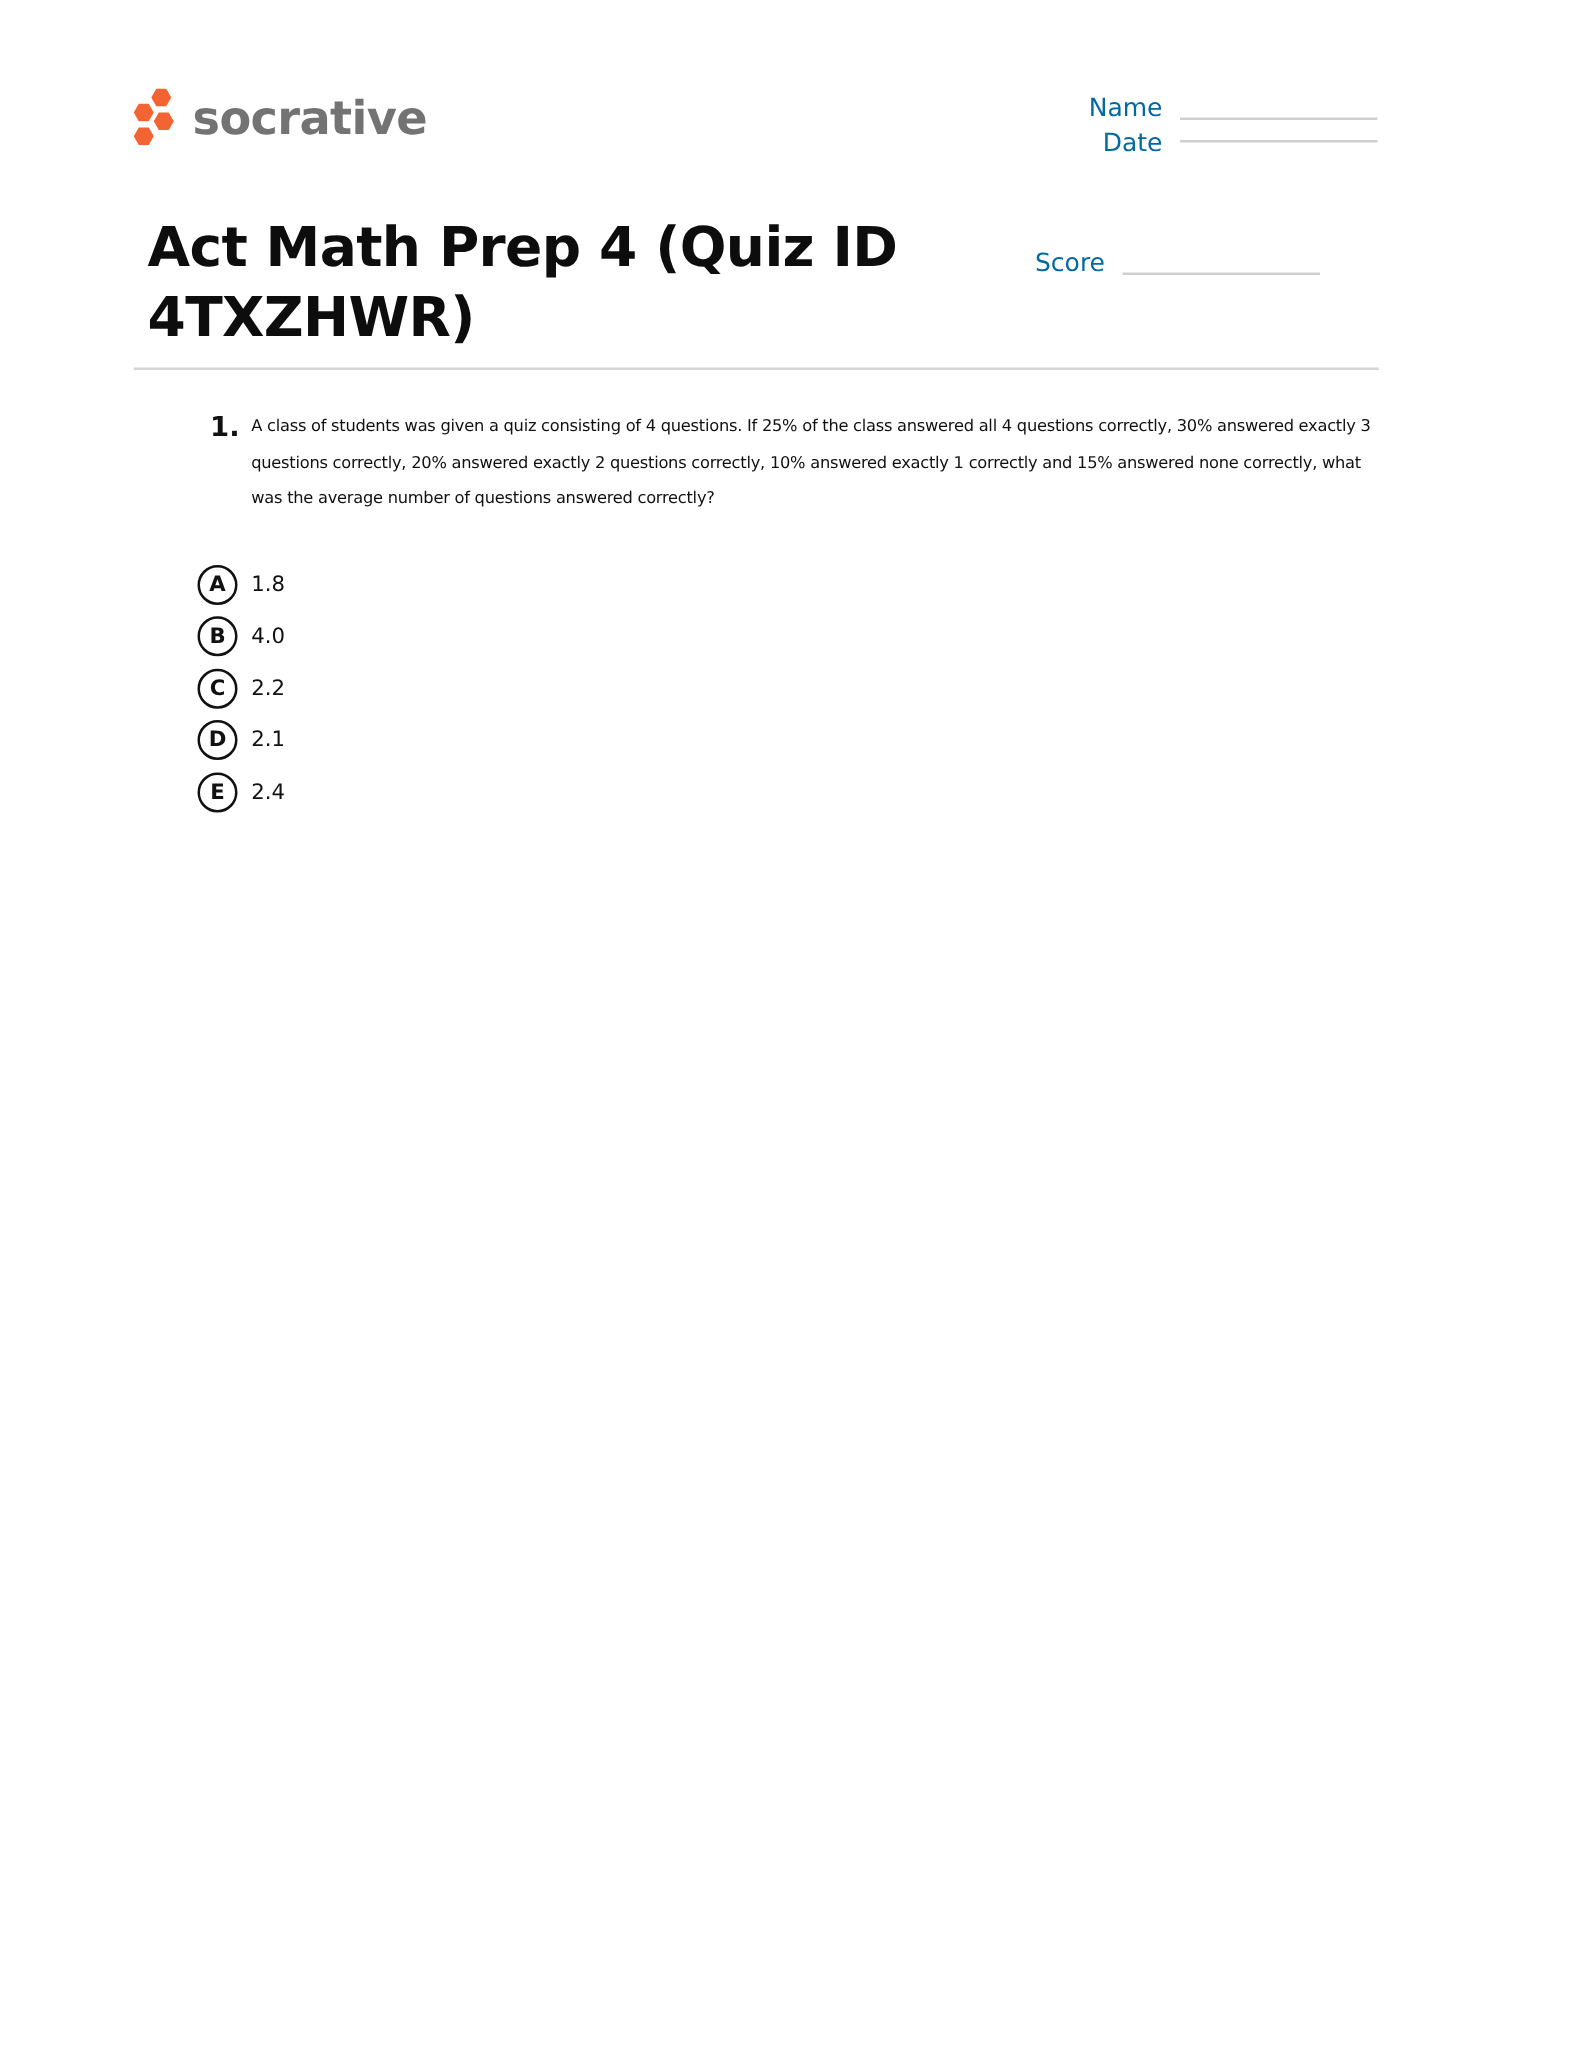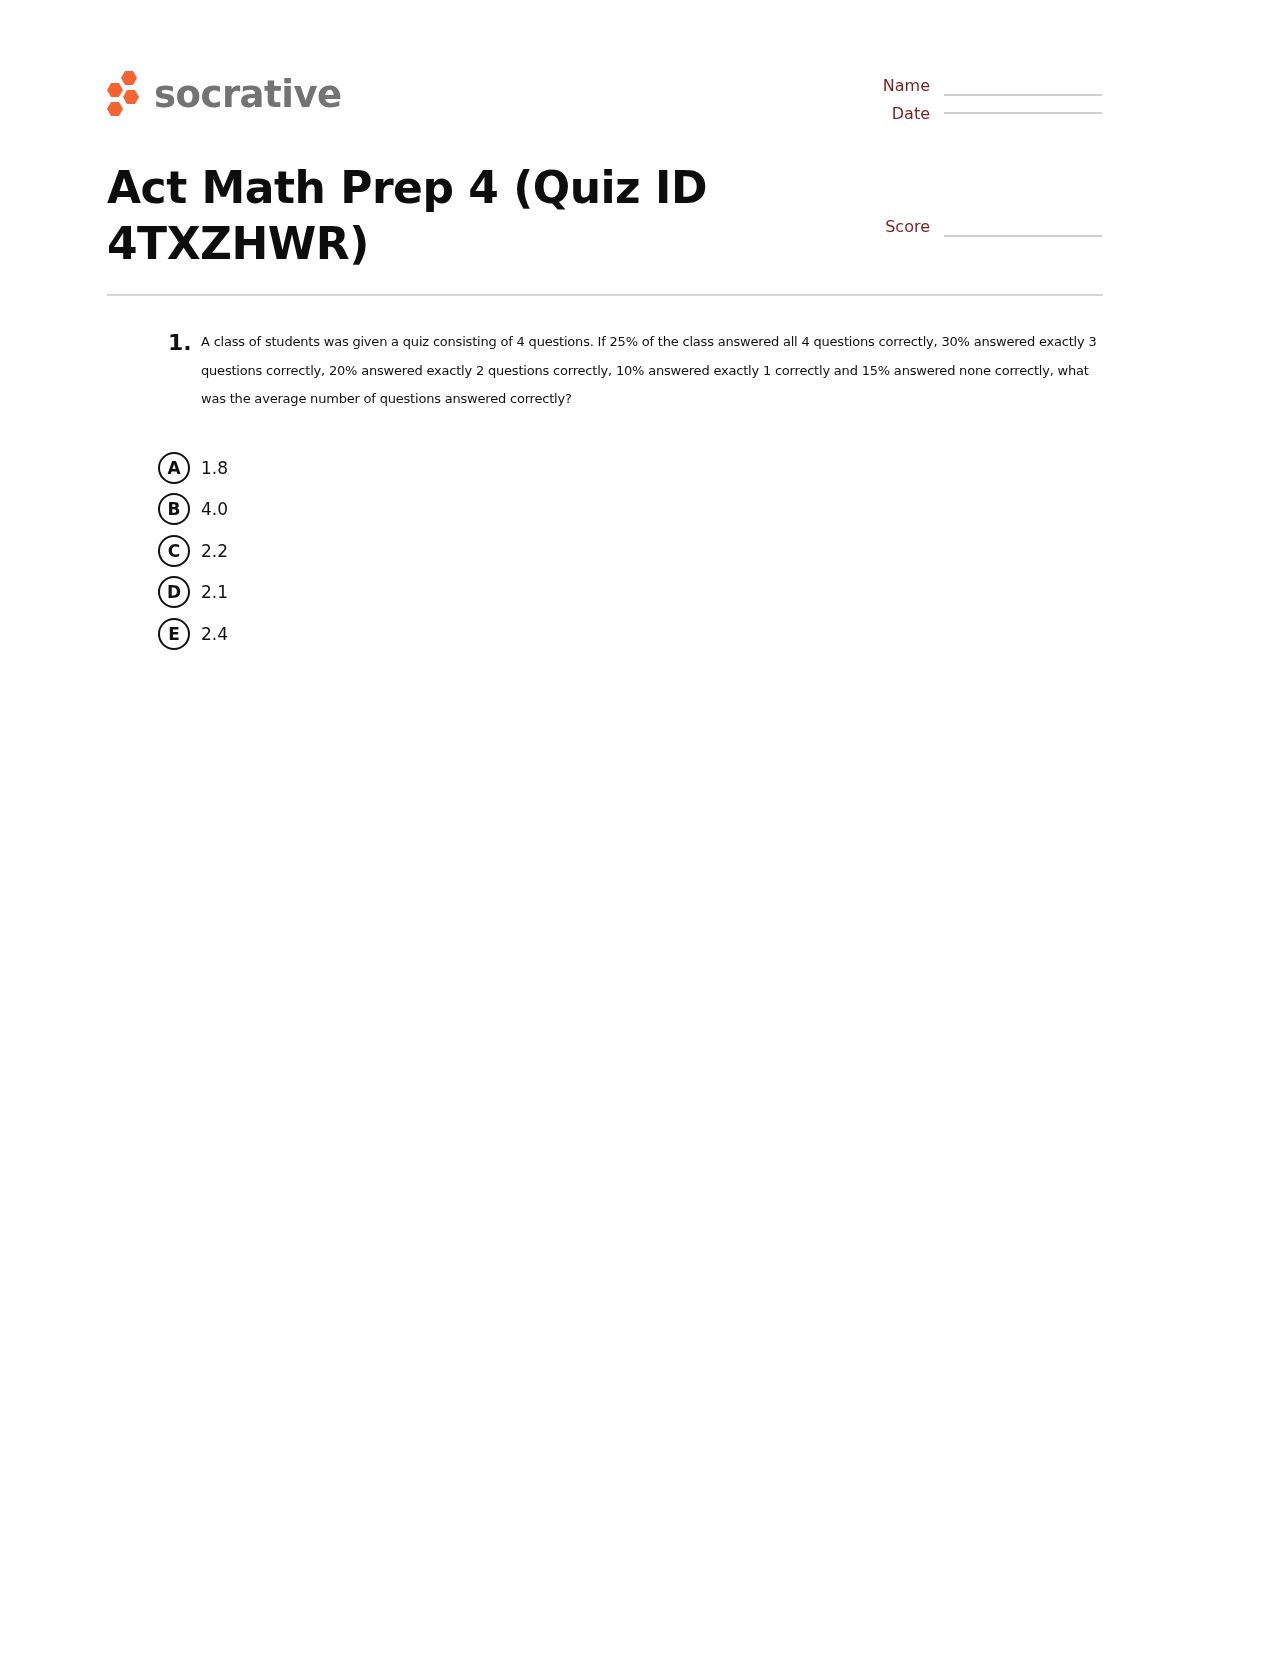--- a/index.html
+++ b/index.html
@@ -9,25 +9,25 @@
     }
     .logo { position: absolute; left: 107px; top: 70px; display: flex; align-items: center; }
     .logo svg { display: block; }
     .logo-text {
       font-family: "DejaVu Sans", sans-serif; font-weight: bold; font-size: 37px;
       letter-spacing: -0.5px; color: #737373; margin-left: 9px; line-height: 1;
     }
     .title {
       position: absolute; left: 107px; top: 160px; width: 680px;
       font-family: "DejaVu Sans", sans-serif; font-weight: bold; font-size: 44px;
-      line-height: 56px; color: #0d0d0d; margin: 0; letter-spacing: -0.5px;
+      line-height: 56px; color: #0d0d0d; margin: 11px; letter-spacing: -0.5px;
     }
     .field { position: absolute; display: flex; align-items: flex-end; }
     .field-label {
-      width: 120px; text-align: right; font-size: 16px; color: #7f1d1d;
+      width: 120px; text-align: right; font-size: 20px; color: #0369a1;
       line-height: 24px; padding-right: 14px; font-family: "DejaVu Sans", sans-serif;
     }
     .field-line { width: 158px; height: 0; border-bottom: 2px solid #cfcfcf; margin-bottom: 2px; }
     .divider { position: absolute; left: 107px; top: 294px; width: 996px; height: 0; border-top: 2px solid #d4d4d4; }
     .question { position: absolute; left: 168px; top: 328px; width: 935px; display: flex; }
     .q-num {
       width: 33px; font-weight: bold; font-size: 22px; line-height: 29px;
       font-family: "DejaVu Sans", sans-serif; color: #111;
     }
     .q-text {
@@ -60,21 +60,21 @@
 <h1 class="title">Act Math Prep 4 (Quiz ID 4TXZHWR)</h1>
 
 <div class="field" style="left:810px; top:74px;">
   <span class="field-label">Name</span>
   <span class="field-line"></span>
 </div>
 <div class="field" style="left:810px; top:102px;align-items:center;">
   <span class="field-label">Date</span>
   <span class="field-line"></span>
 </div>
-<div class="field" style="left:810px; top:198px;margin-top:17px;">
+<div class="field" style="left:764px; top:198px;">
   <span class="field-label">Score</span>
   <span class="field-line"></span>
 </div>
 
 <div class="divider"></div>
 
 <div class="question">
   <span class="q-num">1.</span>
   <span class="q-text">A class of students was given a quiz consisting of 4 questions. If 25% of the class answered all 4 questions correctly, 30% answered exactly 3 questions correctly, 20% answered exactly 2 questions correctly, 10% answered exactly 1 correctly and 15% answered none correctly, what was the average number of questions answered correctly?</span>
 </div>

